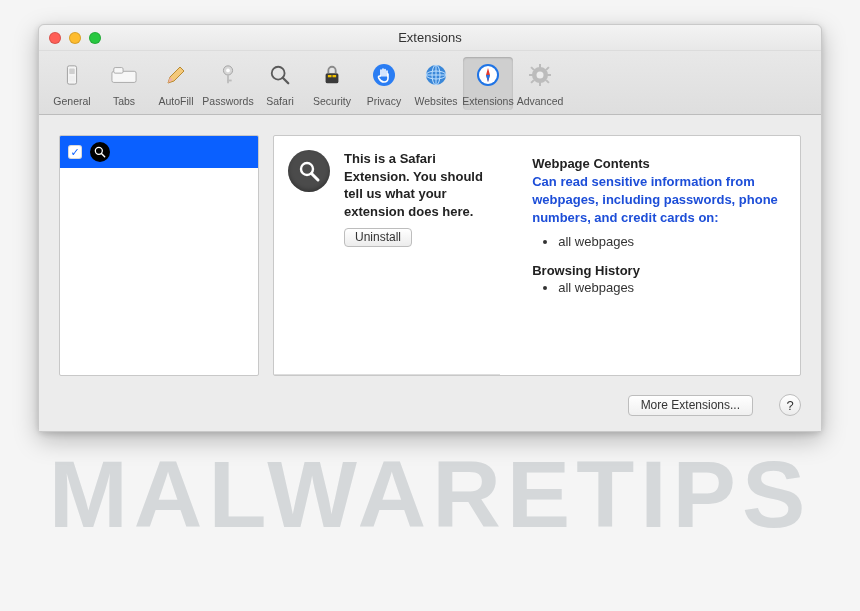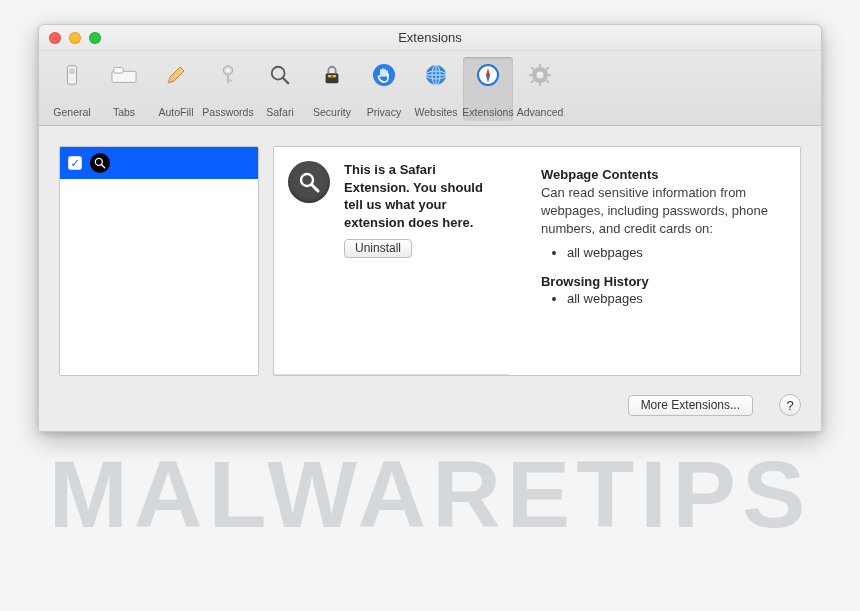--- a/index.html
+++ b/index.html
@@ -85,21 +85,21 @@
     cursor: default;
   }
   .tool.selected {
     background: #cfcfcf;
     box-shadow: inset 0 1px 2px rgba(0,0,0,.2);
   }
   .tool .icon-slot {
     width: 30px; height: 28px;
     display: flex; align-items: center; justify-content: center;
   }
-  .tool-label { margin-top: 17px; white-space: nowrap; }
+  .tool-label { margin-top: 6px; white-space: nowrap; }
   .body {
     flex: 1;
     display: flex;
     flex-direction: column;
     background: #ececec;
   }
   .split {
     display: flex;
     flex: 1;
     padding: 20px 20px 10px 20px;
@@ -166,21 +166,21 @@
     border-radius: 4px;
     color: #333;
     cursor: default;
     text-align: right;
   }
   .detail-body {
     padding: 20px 20px 10px 32px;
     font-size: 13px;
   }
   .section-title { font-weight: 700; color: #222; margin-bottom: 2px; }
-  .section-sub { color: #404040; margin-bottom: 6px; line-height: 1.4; }
+  .section-sub { color: #1d4ed8; margin-bottom: 6px; line-height: 1.4; font-weight: bold; }
   .bullets { list-style: disc; padding-left: 26px; margin-bottom: 14px; }
   .bullets li { color: #333; }
   .footer {
     display: flex;
     justify-content: flex-end;
     align-items: center;
     gap: 26px;
     padding: 8px 20px 15px;
   }
   .btn {

